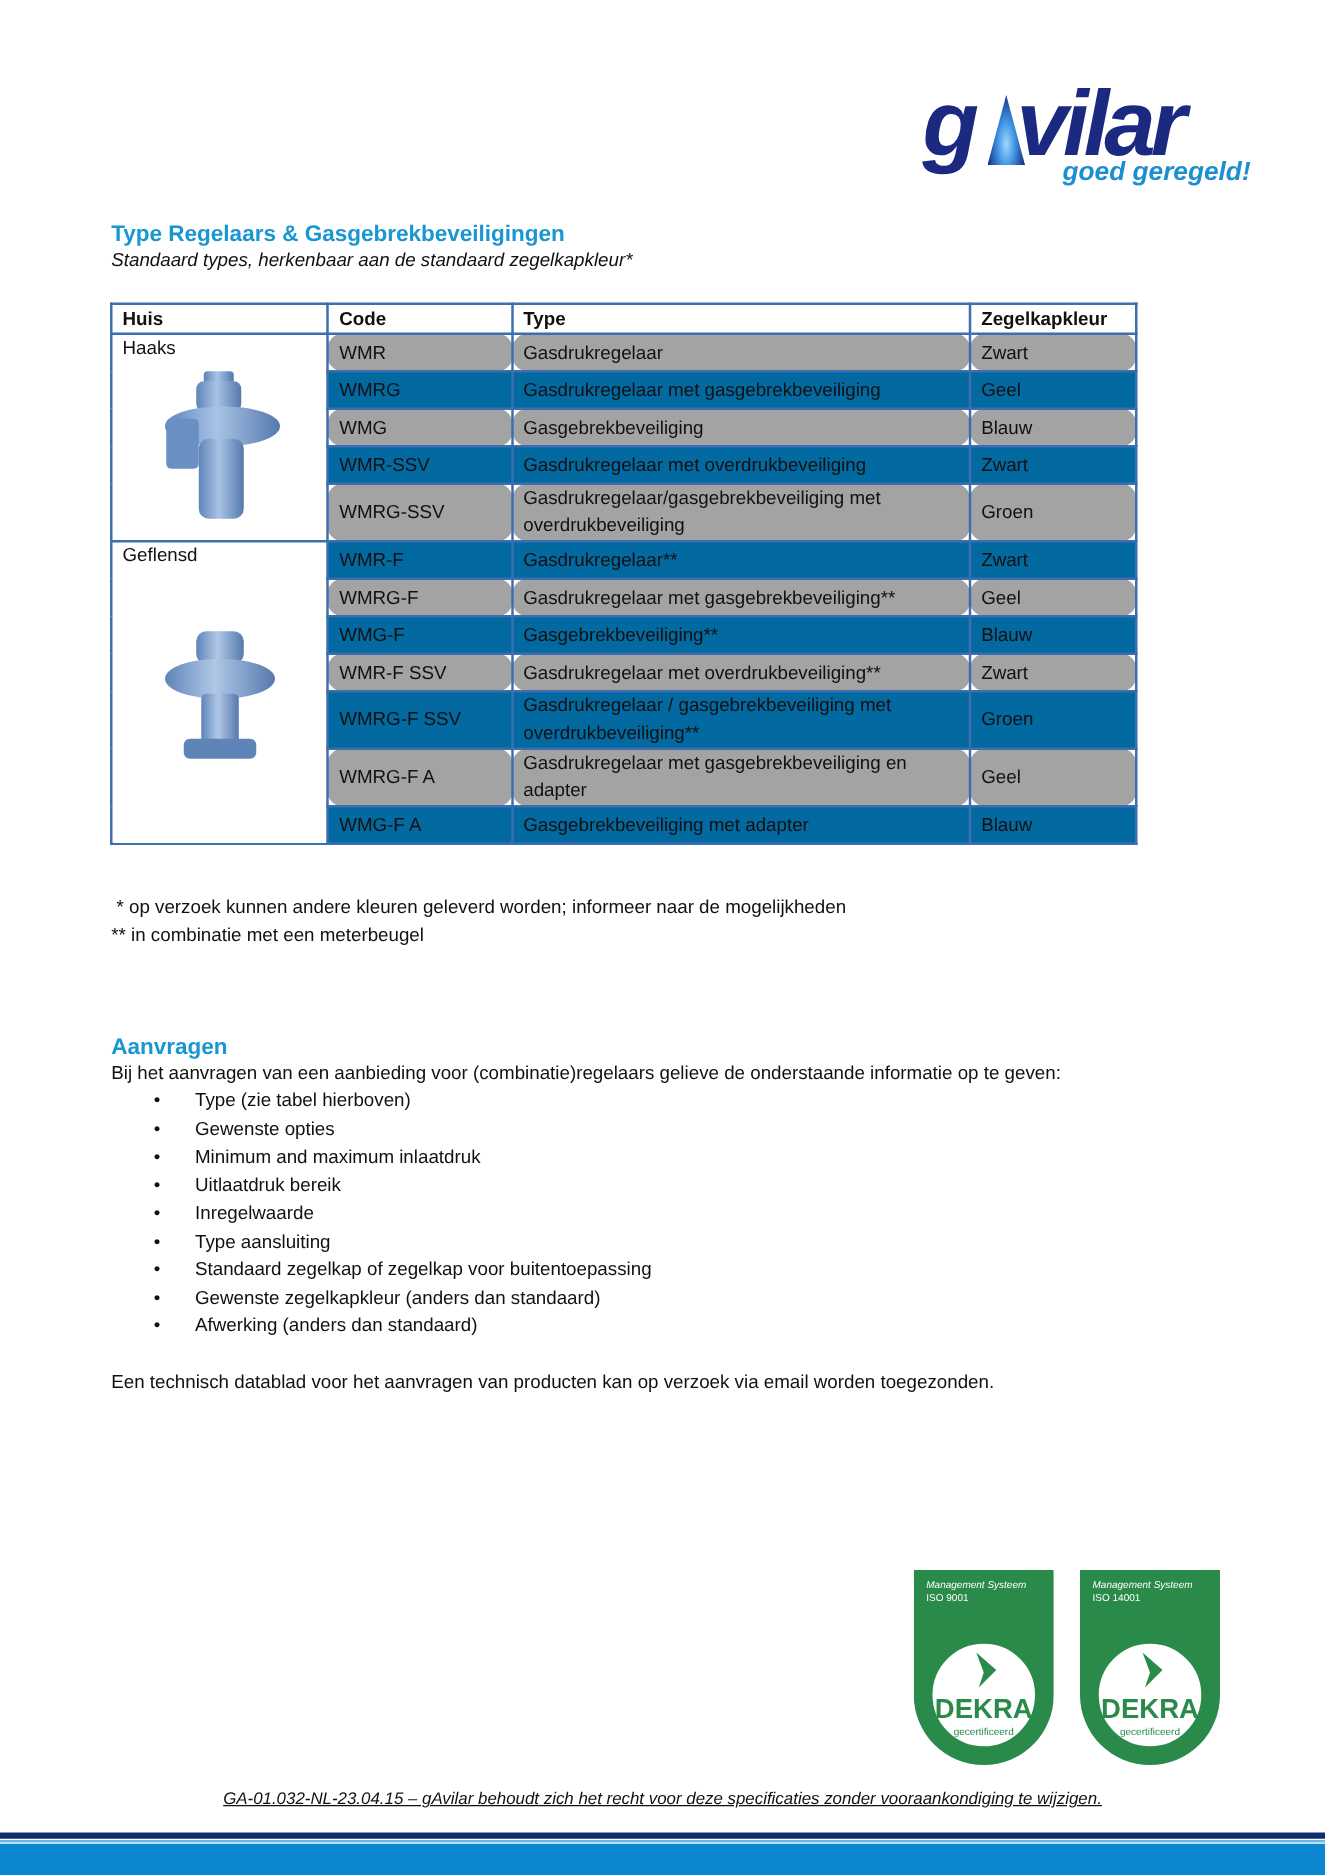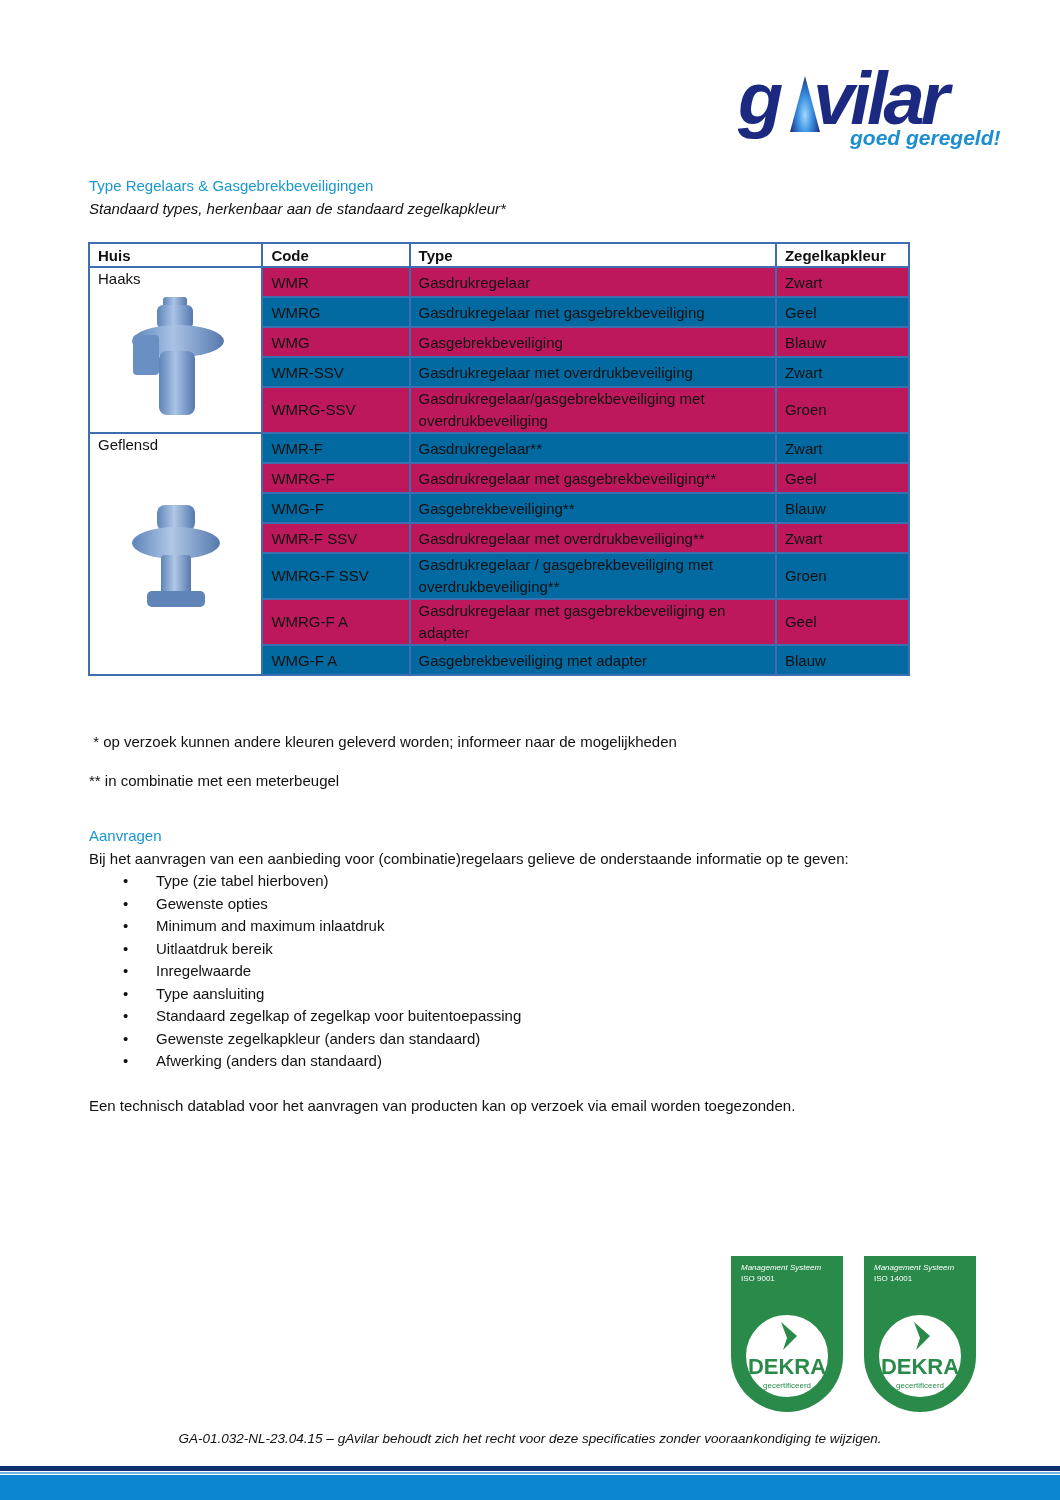--- a/index.html
+++ b/index.html
@@ -17,52 +17,52 @@
     .logo-flame {
       position: absolute; left: 52px; top: 14px; width: 30px; height: 56px;
       background: radial-gradient(ellipse at 50% 70%, #9fd8ff 0%, #3a8fe0 35%, #1b2a80 75%);
       clip-path: polygon(50% 0, 100% 100%, 0 100%);
     }
     .logo-tag {
       position: absolute; left: 112px; top: 64px;
       font-family: "Liberation Sans", sans-serif; font-weight: bold; font-style: italic;
       font-size: 21px; color: #1d8ed0;
     }
-    .h-section { position: absolute; left: 89px; color: #1a96d0; font-weight: normal; font-size: 15px; }
+    .h-section { position: absolute; left: 89px; color: #1a96d0; font-weight: bold; font-size: 18px; }
     .p { position: absolute; left: 89px; font-size: 15px; color: #111; }
     table.spec {
       position: absolute; left: 88px; top: 242px; width: 822px;
       border-collapse: collapse; border: 2px solid #3c6eb0;
       font-size: 15px;
     }
     table.spec th, table.spec td {
       border: 2px solid #3c6eb0; padding: 0 8px; text-align: left; vertical-align: middle;
     }
     table.spec th { height: 22px; font-weight: bold; background: #fff; }
     table.spec td.huis { background: #fff; vertical-align: top; padding-top: 2px; position: relative; }
-    table.spec tr.shade td.c { background: #be185d; }
+    table.spec tr.shade td.c { background: #a3a3a3; border-radius: 12px; }
     table.spec td.c { background: #0369a1; }
     table.spec tr.r1 td.c { height: 28px; }
     table.spec tr.r2 td.c { height: 42px; line-height: 22px; }
     .col-huis { width: 159px; }
     .col-code { width: 135px; }
     .col-type { width: 336px; }
     .col-zeg { width: 122px; }
     .huis-img { display: block; margin: 8px auto 0 auto; }
     .notes { position: absolute; left: 89px; top: 715px; font-size: 15px; line-height: 22.5px; }
-    .notes div { white-space: pre; margin-top: 16px; }
+    .notes div { white-space: pre; }
     ul.req { position: absolute; left: 110px; top: 870px; margin: 0; padding: 0; list-style: none; font-size: 15px; }
     ul.req li { height: 22.5px; line-height: 22.5px; position: relative; padding-left: 46px; }
     ul.req li .bullet { position: absolute; left: 13px; top: 0; }
     .cert { position: absolute; top: 1256px; width: 112px; height: 158px; }
     .cert-1 { left: 731px; }
     .cert-2 { left: 864px; }
     .footer-note {
       position: absolute; left: 0; width: 1060px; top: 1431px; text-align: center;
-      font-style: italic; font-size: 13.5px; color: #111;
+      font-style: italic; font-size: 13.5px; color: #111; text-decoration: underline;
     }
     .bar-dark { position: absolute; left: 0; top: 1466px; width: 1060px; height: 5px; background: #0d2f6e; }
     .bar-thin { position: absolute; left: 0; top: 1472px; width: 1060px; height: 2px; background: #6ab6e6; }
     .bar-main { position: absolute; left: 0; top: 1475px; width: 1060px; height: 25px; background: #0a87d0; }
   </style>
 </head>
 <body>
 
 <div class="logo">
   <div class="logo-word">

